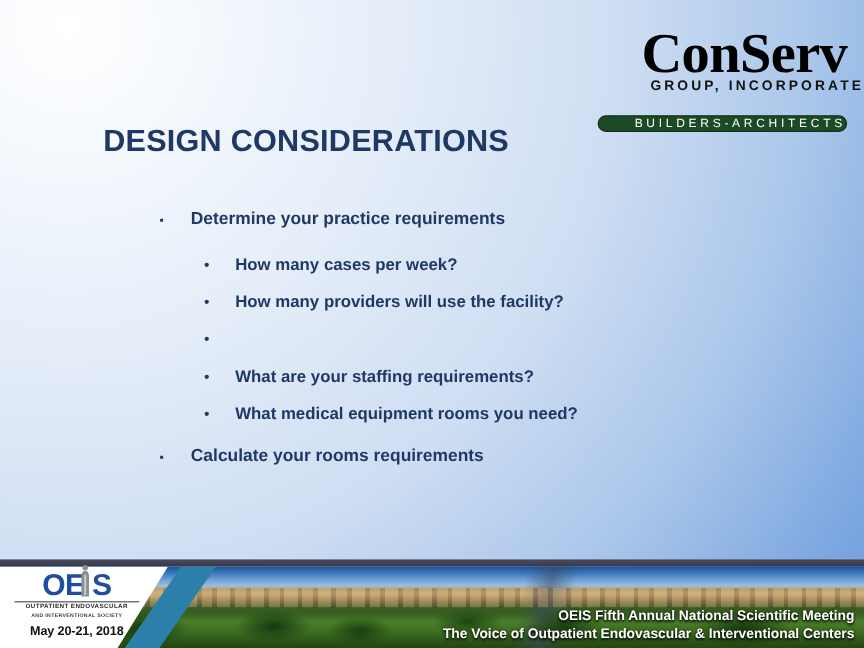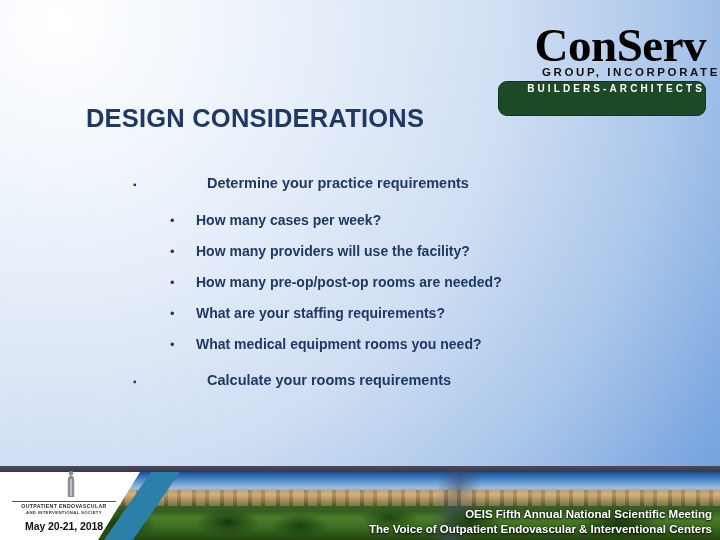--- a/index.html
+++ b/index.html
@@ -29,27 +29,27 @@
     line-height:0.98;
     white-space:nowrap;
   }
   .conserv-sub {
     font-size:11.5px; font-weight:700;
     color:#111111; letter-spacing:2.6px;
     margin-top:-1px; white-space:nowrap;
     padding-left:48px;
   }
   .conserv-banner {
-    margin-top:2px; margin-left:4px;
+    margin-top:17px; margin-left:4px;
     background:#1d4a26;
     border-radius:9px;
     border:1px solid #143318;
-    padding:2px 0 21px;
+    padding:2px 0 0;
     color:#ffffff;
-    font-size:10px; font-weight:700;
+    font-size:10px; font-weight:400;
     letter-spacing:3.1px;
     white-space:nowrap;
   }
 
   
   .slide-title {
     position:absolute; left:86px; top:104px;
     font-size:25.5px; font-weight:700;
     color:#1f3864;
     letter-spacing:0.2px;
@@ -72,21 +72,21 @@
     font-size:10px; width:26px; padding-top:4px;
   }
   .bullet-row.lvl2 .bmark {
     font-size:13px; width:26px; padding-top:1px;
   }
   .btext {
     color:#1f3864;
     font-weight:700;
     white-space:nowrap;
   }
-  .bullet-row.lvl1 .btext { font-size:14.5px; line-height:1.1;margin-left:48px; }
+  .bullet-row.lvl1 .btext { font-size:14.5px; line-height:1.1; }
   .bullet-row.lvl2 .btext { font-size:14px; line-height:1.1; }
 
   
   .footer {
     position:absolute; left:0; bottom:0;
     width:720px; height:74px;
     overflow:hidden;
   }
   .footer-topbar {
     position:absolute; top:0; left:0;
@@ -225,21 +225,20 @@
       <span class="btext">How many cases per week?</span>
     </div>
 
     <div class="bullet-row lvl2">
       <span class="bmark">•</span>
       <span class="btext">How many providers will use the facility?</span>
     </div>
 
     <div class="bullet-row lvl2">
       <span class="bmark">•</span>
-      <span class="btext">How many pre-op/post-op rooms are needed?</span>
     </div>
 
     <div class="bullet-row lvl2">
       <span class="bmark">•</span>
       <span class="btext">What are your staffing requirements?</span>
     </div>
 
     <div class="bullet-row lvl2">
       <span class="bmark">•</span>
       <span class="btext">What medical equipment rooms you need?</span>
@@ -253,20 +252,21 @@
   </div>
 
   <div class="footer">
     <div class="footer-topbar"></div>
     <div class="footer-photo"></div>
     <div class="footer-diag"></div>
     <div class="footer-white-panel"></div>
 
     <div class="oeis-logo">
       <div class="oeis-mark">
+        <span>OE S</span>
         <svg class="oeis-caduceus" viewBox="0 0 10 30">
           <circle cx="5" cy="3.2" r="2.3" fill="#8a8f96"></circle>
           <path d="M5 5.6 C2.6 5.6 1.8 8 1.8 11 L1.8 27 L8.2 27 L8.2 11 C8.2 8 7.4 5.6 5 5.6 Z" fill="#8a8f96"></path>
           <rect x="4.2" y="9" width="1.6" height="17" fill="#ffffff" opacity="0.55"></rect>
         </svg>
       </div>
       <div class="oeis-sub1">OUTPATIENT ENDOVASCULAR</div>
       <div class="oeis-sub2">AND INTERVENTIONAL SOCIETY</div>
       <div class="oeis-date">May 20-21, 2018</div>
     </div>

